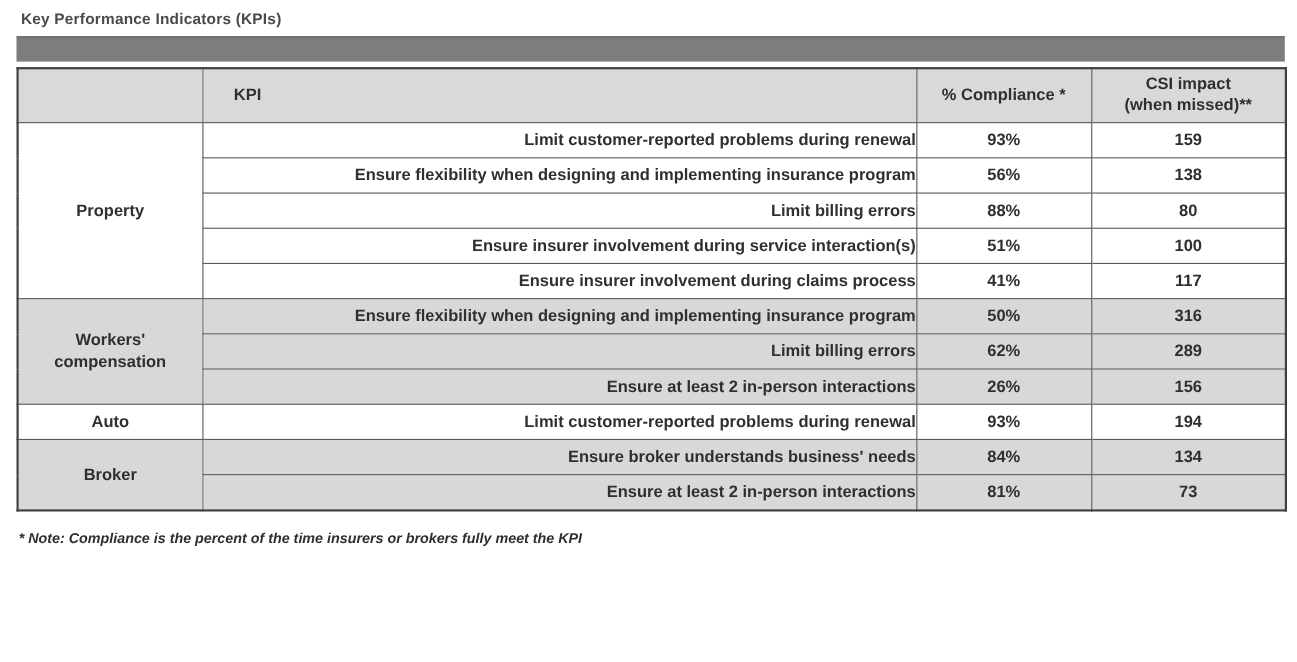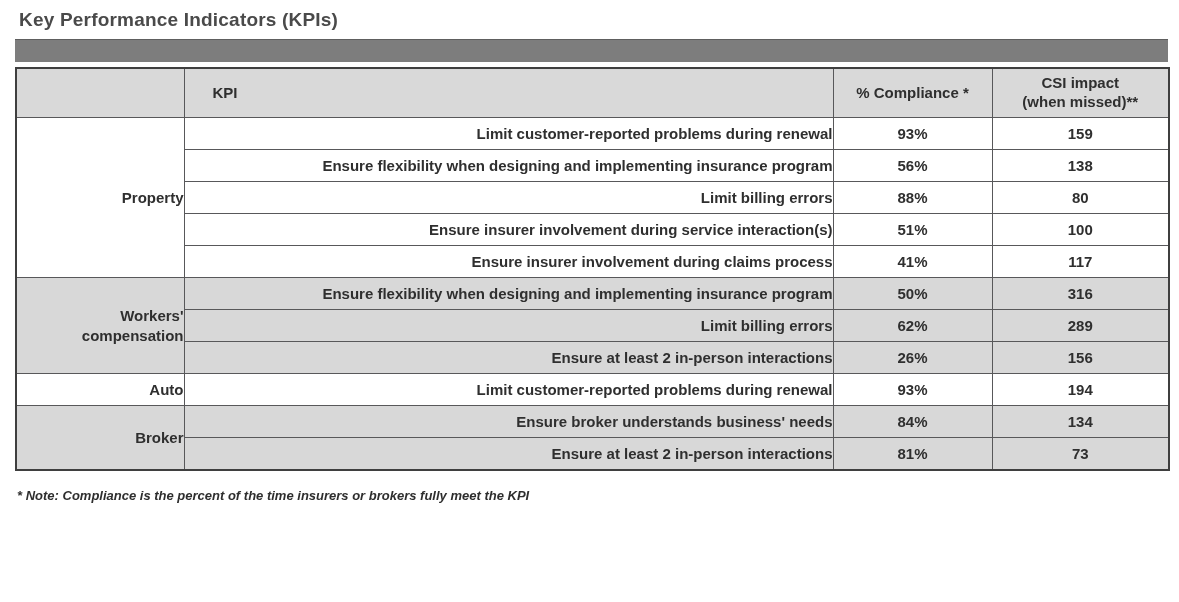--- a/index.html
+++ b/index.html
@@ -19,21 +19,21 @@
     background:#ffffff;
     font-family:"Liberation Sans", sans-serif;
     color:var(--text);
   }
   .page{
     box-sizing:border-box;
     width:1179px;
     padding:9px 0 0 15px;
   }
   .page-title{
-    font-size:19px;
+    font-size:14px;
     font-weight:bold;
     color:#4a4a4a;
     margin:0 0 8px 4px;
     letter-spacing:.2px;
   }
   .title-bar{
     width:1153px;
     height:22px;
     background:var(--bar);
     border-top:1px solid #5e5e5e;
@@ -71,21 +71,21 @@
   }
   tbody td.kpi-cell{
     text-align:right;
     padding-left:28px;
   }
   tbody td.num-cell{
     text-align:center;
     margin-top:12px;
   }
   tbody td.cat-cell{
-    text-align:right;
+    text-align:center;
     line-height:1.3;
     white-space:normal;
   }
   tbody tr.shaded td{
     background:var(--shade-bg);
   }
   .footnotes{
     margin:17px 11px 0 2px;
     font-style:italic;
     font-size:13px;

